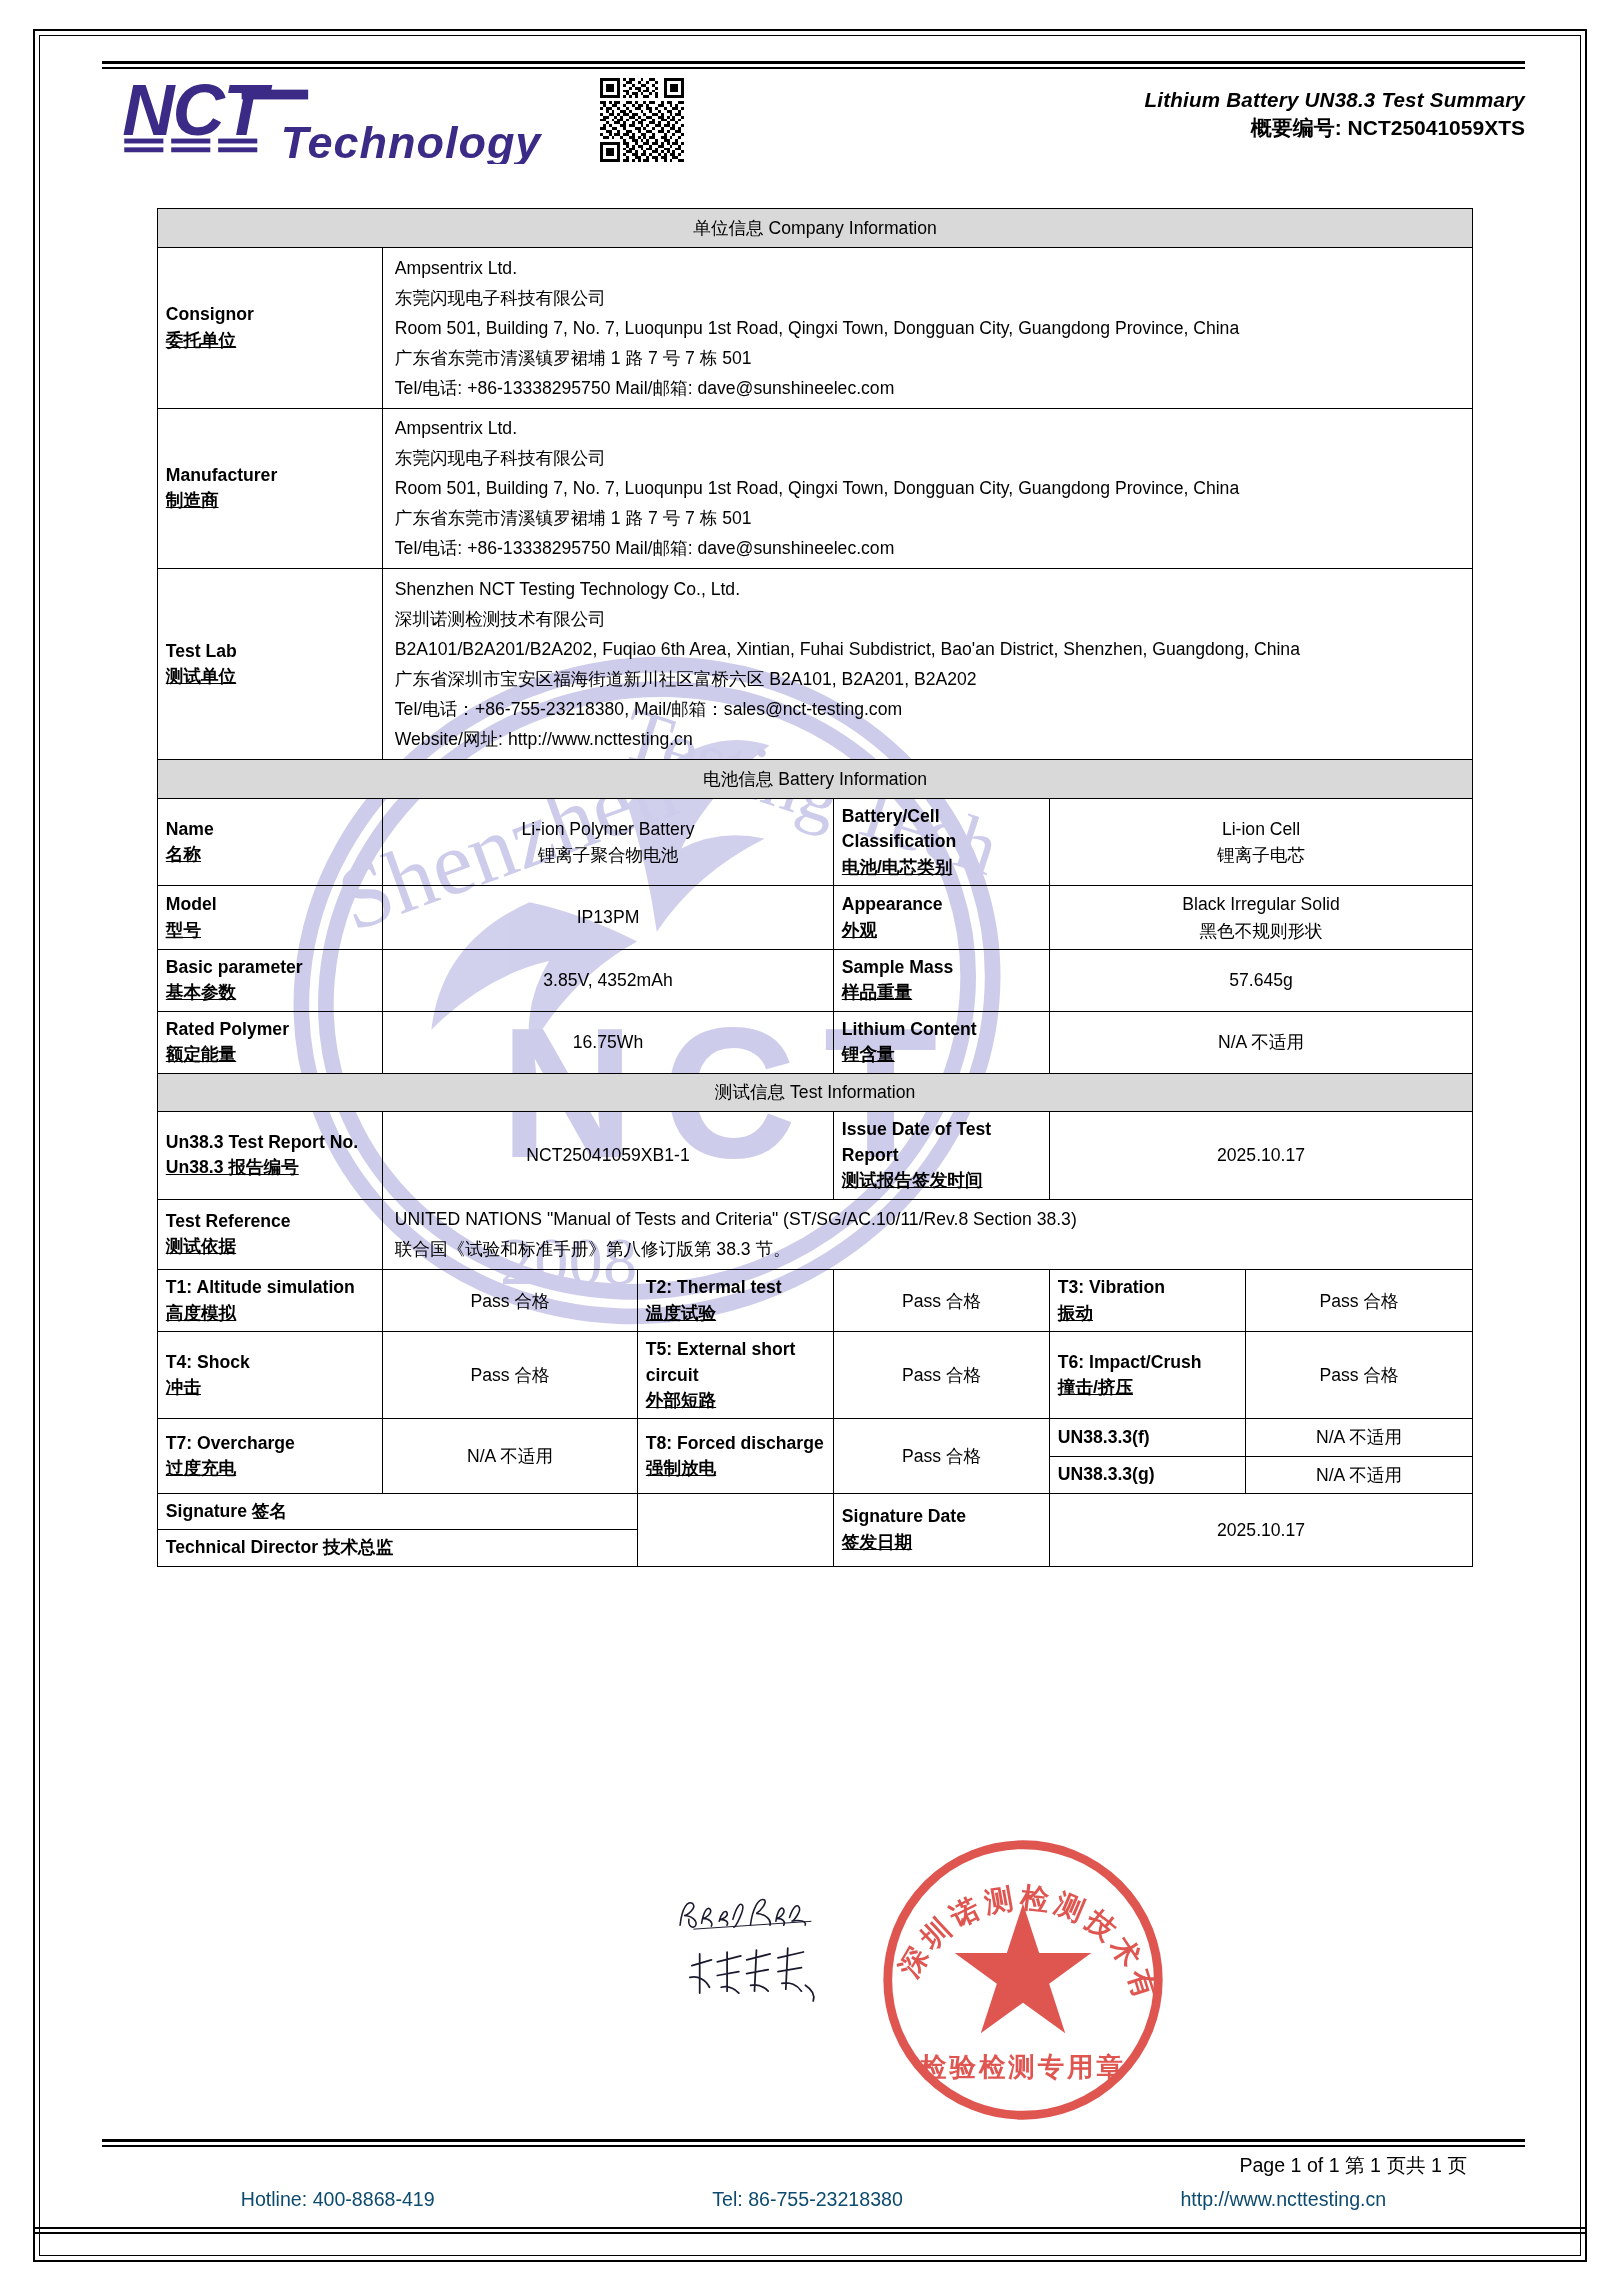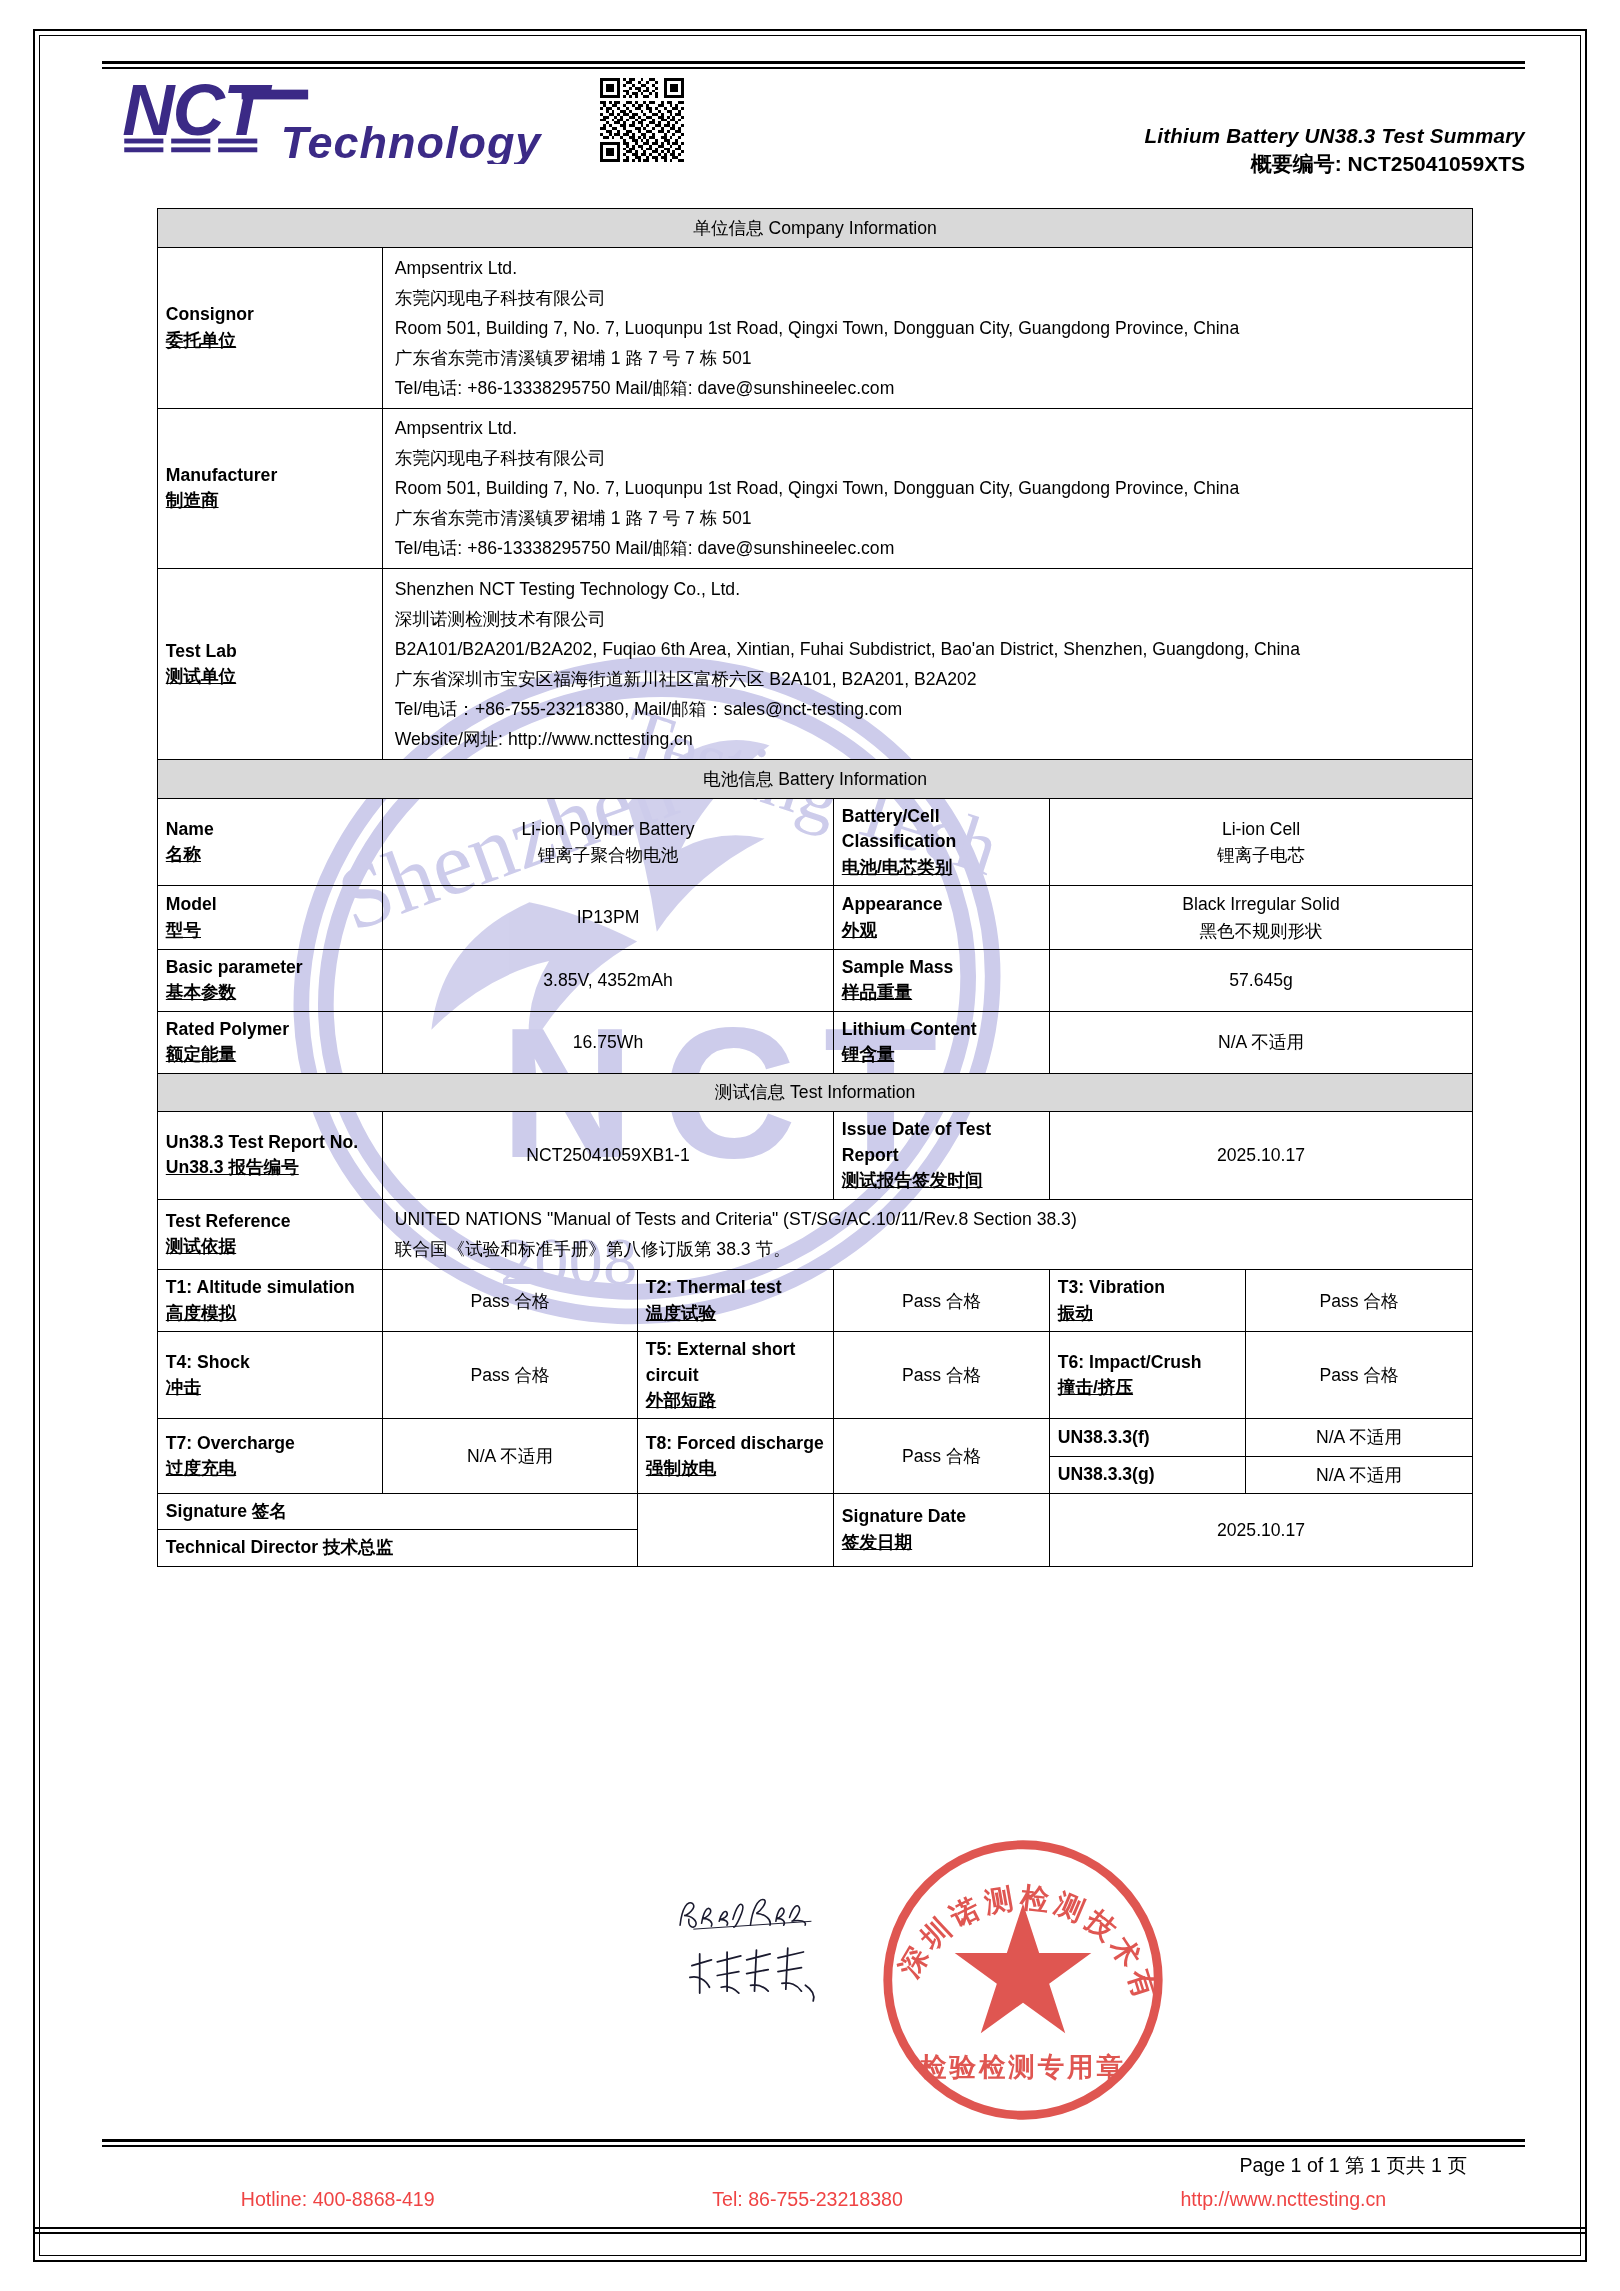--- a/index.html
+++ b/index.html
@@ -57,21 +57,20 @@
     position: absolute;
     left: 498px; top: 3.9px;
     width: 84px; height: 84px;
   }
   .qr svg { display:block; }
   .header-titles {
     position: absolute;
     right: 0px; top: 11.8px;
     text-align: right;
     width: 745px;
-    margin-top: 36px;
   }
   .doc-title-en {
     font-size: 20.6px;
     font-weight: bold;
     font-style: italic;
     letter-spacing: 0.2px;
     color: #000;
     line-height: 27.4px;
   }
   .doc-title-no {
@@ -187,21 +186,21 @@
     text-align: right;
     margin-left: 44px;
   }
   .footer-line {
     position: absolute;
     left: 102px; top: 2188px;
     width: 1423px;
     display: flex;
     justify-content: space-around;
     font-size: 19.6px;
-    color: #ef4444;
+    color: #0c4a6e;
   }
   .footer-line span { white-space: nowrap; }
 </style>
 </head>
 <body>
 
 <div class="page">
 
   <div class="page-border"></div>
   <div class="page-border-inner"></div>

